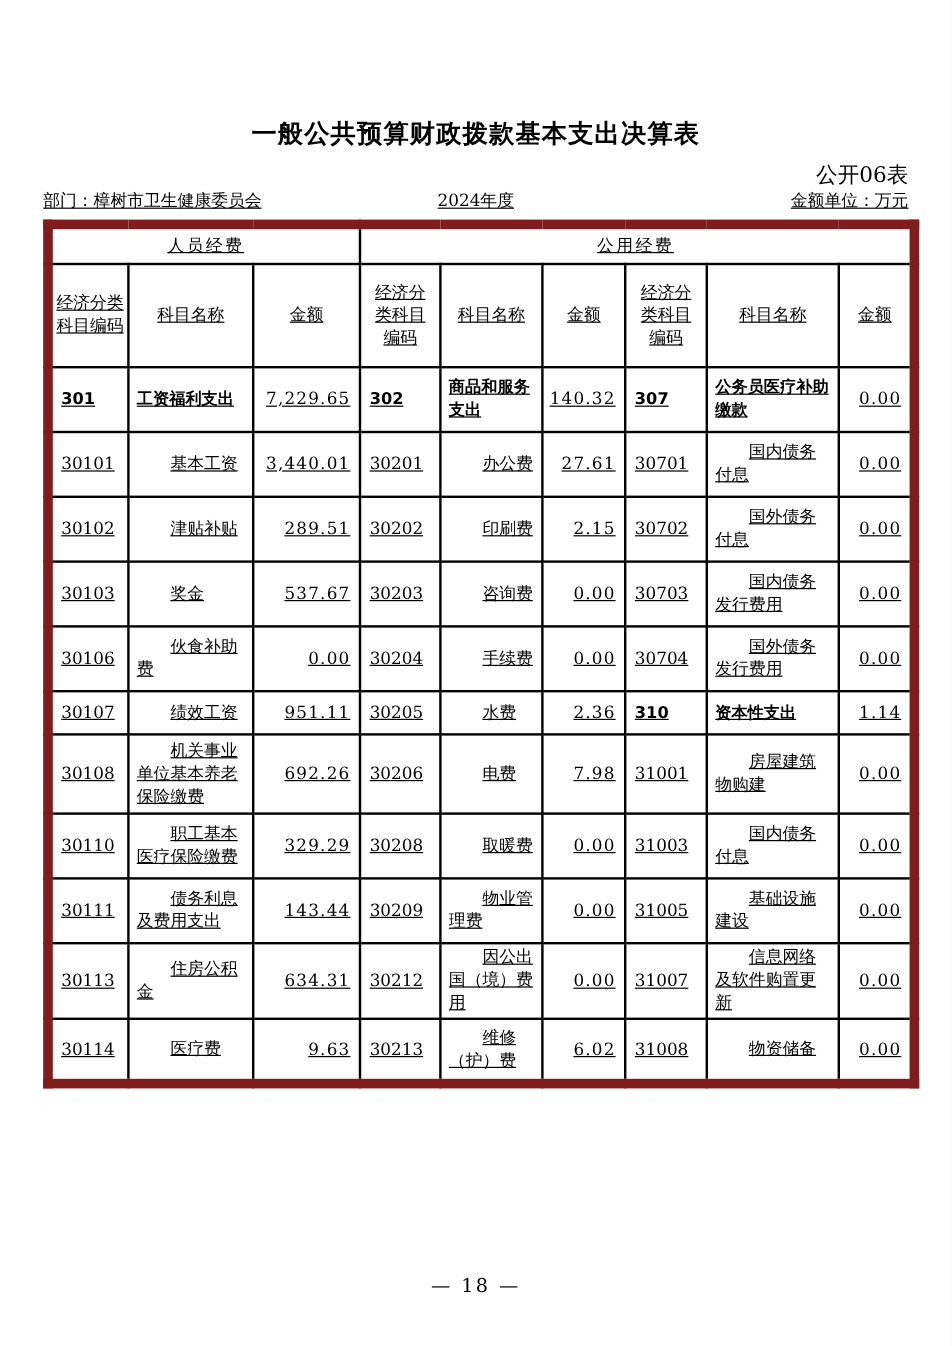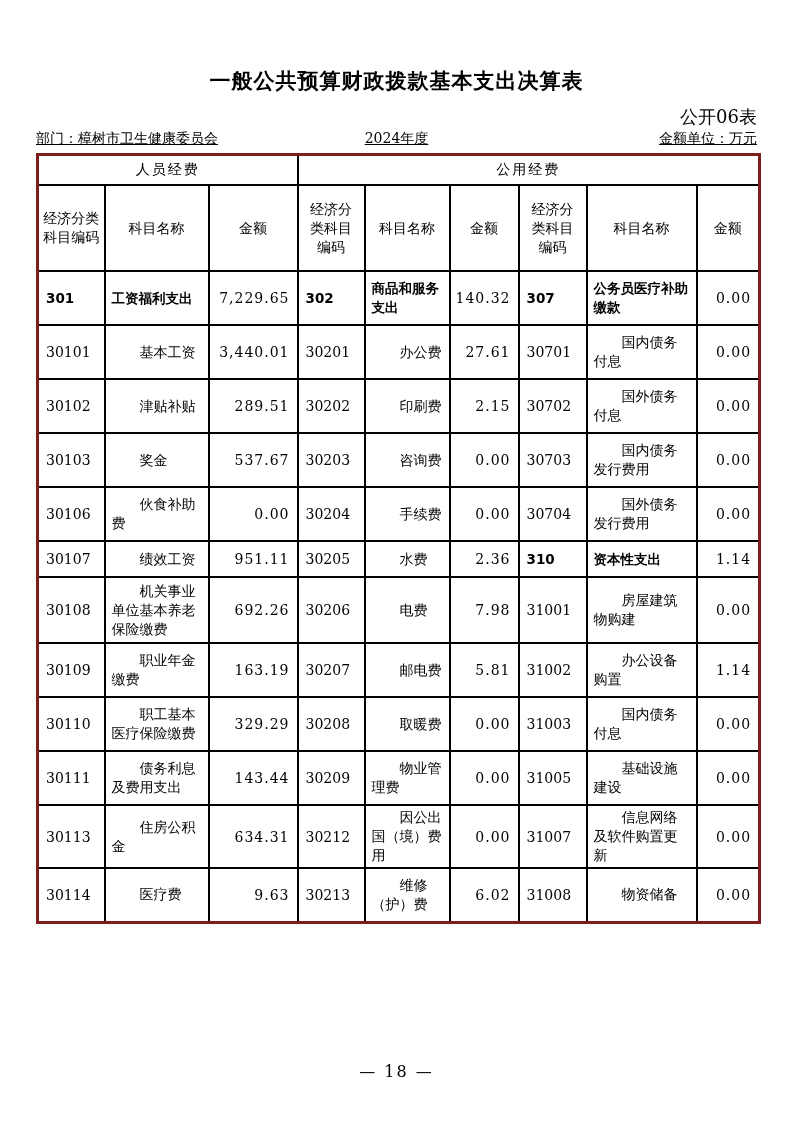--- a/index.html
+++ b/index.html
@@ -6,21 +6,21 @@
   .page{
     position:relative;
     width:793px;height:1122px;
     box-sizing:border-box;
     background:#fff;
     outline:1px solid #e2e2e2;
     font-family:"DejaVu Serif","Liberation Serif",serif;
     color:#000;
     overflow:hidden;
   }
-  .content{padding:66px 36px 0 36px;}
+  .content{padding:96px 36px 0 36px;}
   .title{
     margin:0;
     text-align:center;
     font-family:"DejaVu Sans","Liberation Sans",sans-serif;
     font-weight:bold;
     font-size:21px;
     line-height:30px;
     letter-spacing:1px;
   }
   .table-code{
@@ -46,21 +46,21 @@
     border-collapse:collapse;
     table-layout:fixed;
     width:722px;
     font-size:14px;
   }
   table.budget th, table.budget td{
     border:2px solid #000;
     vertical-align:middle;
     overflow:hidden;
   }
-  table.budget{border:3px solid #7f1d1d;}
+  table.budget{border:8px solid #7f1d1d;text-decoration:underline;}
   table.budget tr.group-row th{
     height:26px;
     font-weight:normal;
     text-align:center;
     letter-spacing:2px;
   }
   table.budget tr.head-row th{
     height:80px;
     font-weight:normal;
     text-align:center;
@@ -205,31 +205,20 @@
         <td class="name indent">机关事业单位基本养老保险缴费</td>
         <td class="amt">692.26</td>
         <td class="code">30206</td>
         <td class="name indent">电费</td>
         <td class="amt">7.98</td>
         <td class="code">31001</td>
         <td class="name indent">房屋建筑物购建</td>
         <td class="amt">0.00</td>
       </tr>
       <tr class="data-row">
-        <td class="code">30109</td>
-        <td class="name indent">职业年金缴费</td>
-        <td class="amt">163.19</td>
-        <td class="code">30207</td>
-        <td class="name indent">邮电费</td>
-        <td class="amt">5.81</td>
-        <td class="code">31002</td>
-        <td class="name indent">办公设备购置</td>
-        <td class="amt">1.14</td>
-      </tr>
-      <tr class="data-row">
         <td class="code">30110</td>
         <td class="name indent">职工基本医疗保险缴费</td>
         <td class="amt">329.29</td>
         <td class="code">30208</td>
         <td class="name indent">取暖费</td>
         <td class="amt">0.00</td>
         <td class="code">31003</td>
         <td class="name indent">国内债务付息</td>
         <td class="amt">0.00</td>
       </tr>

